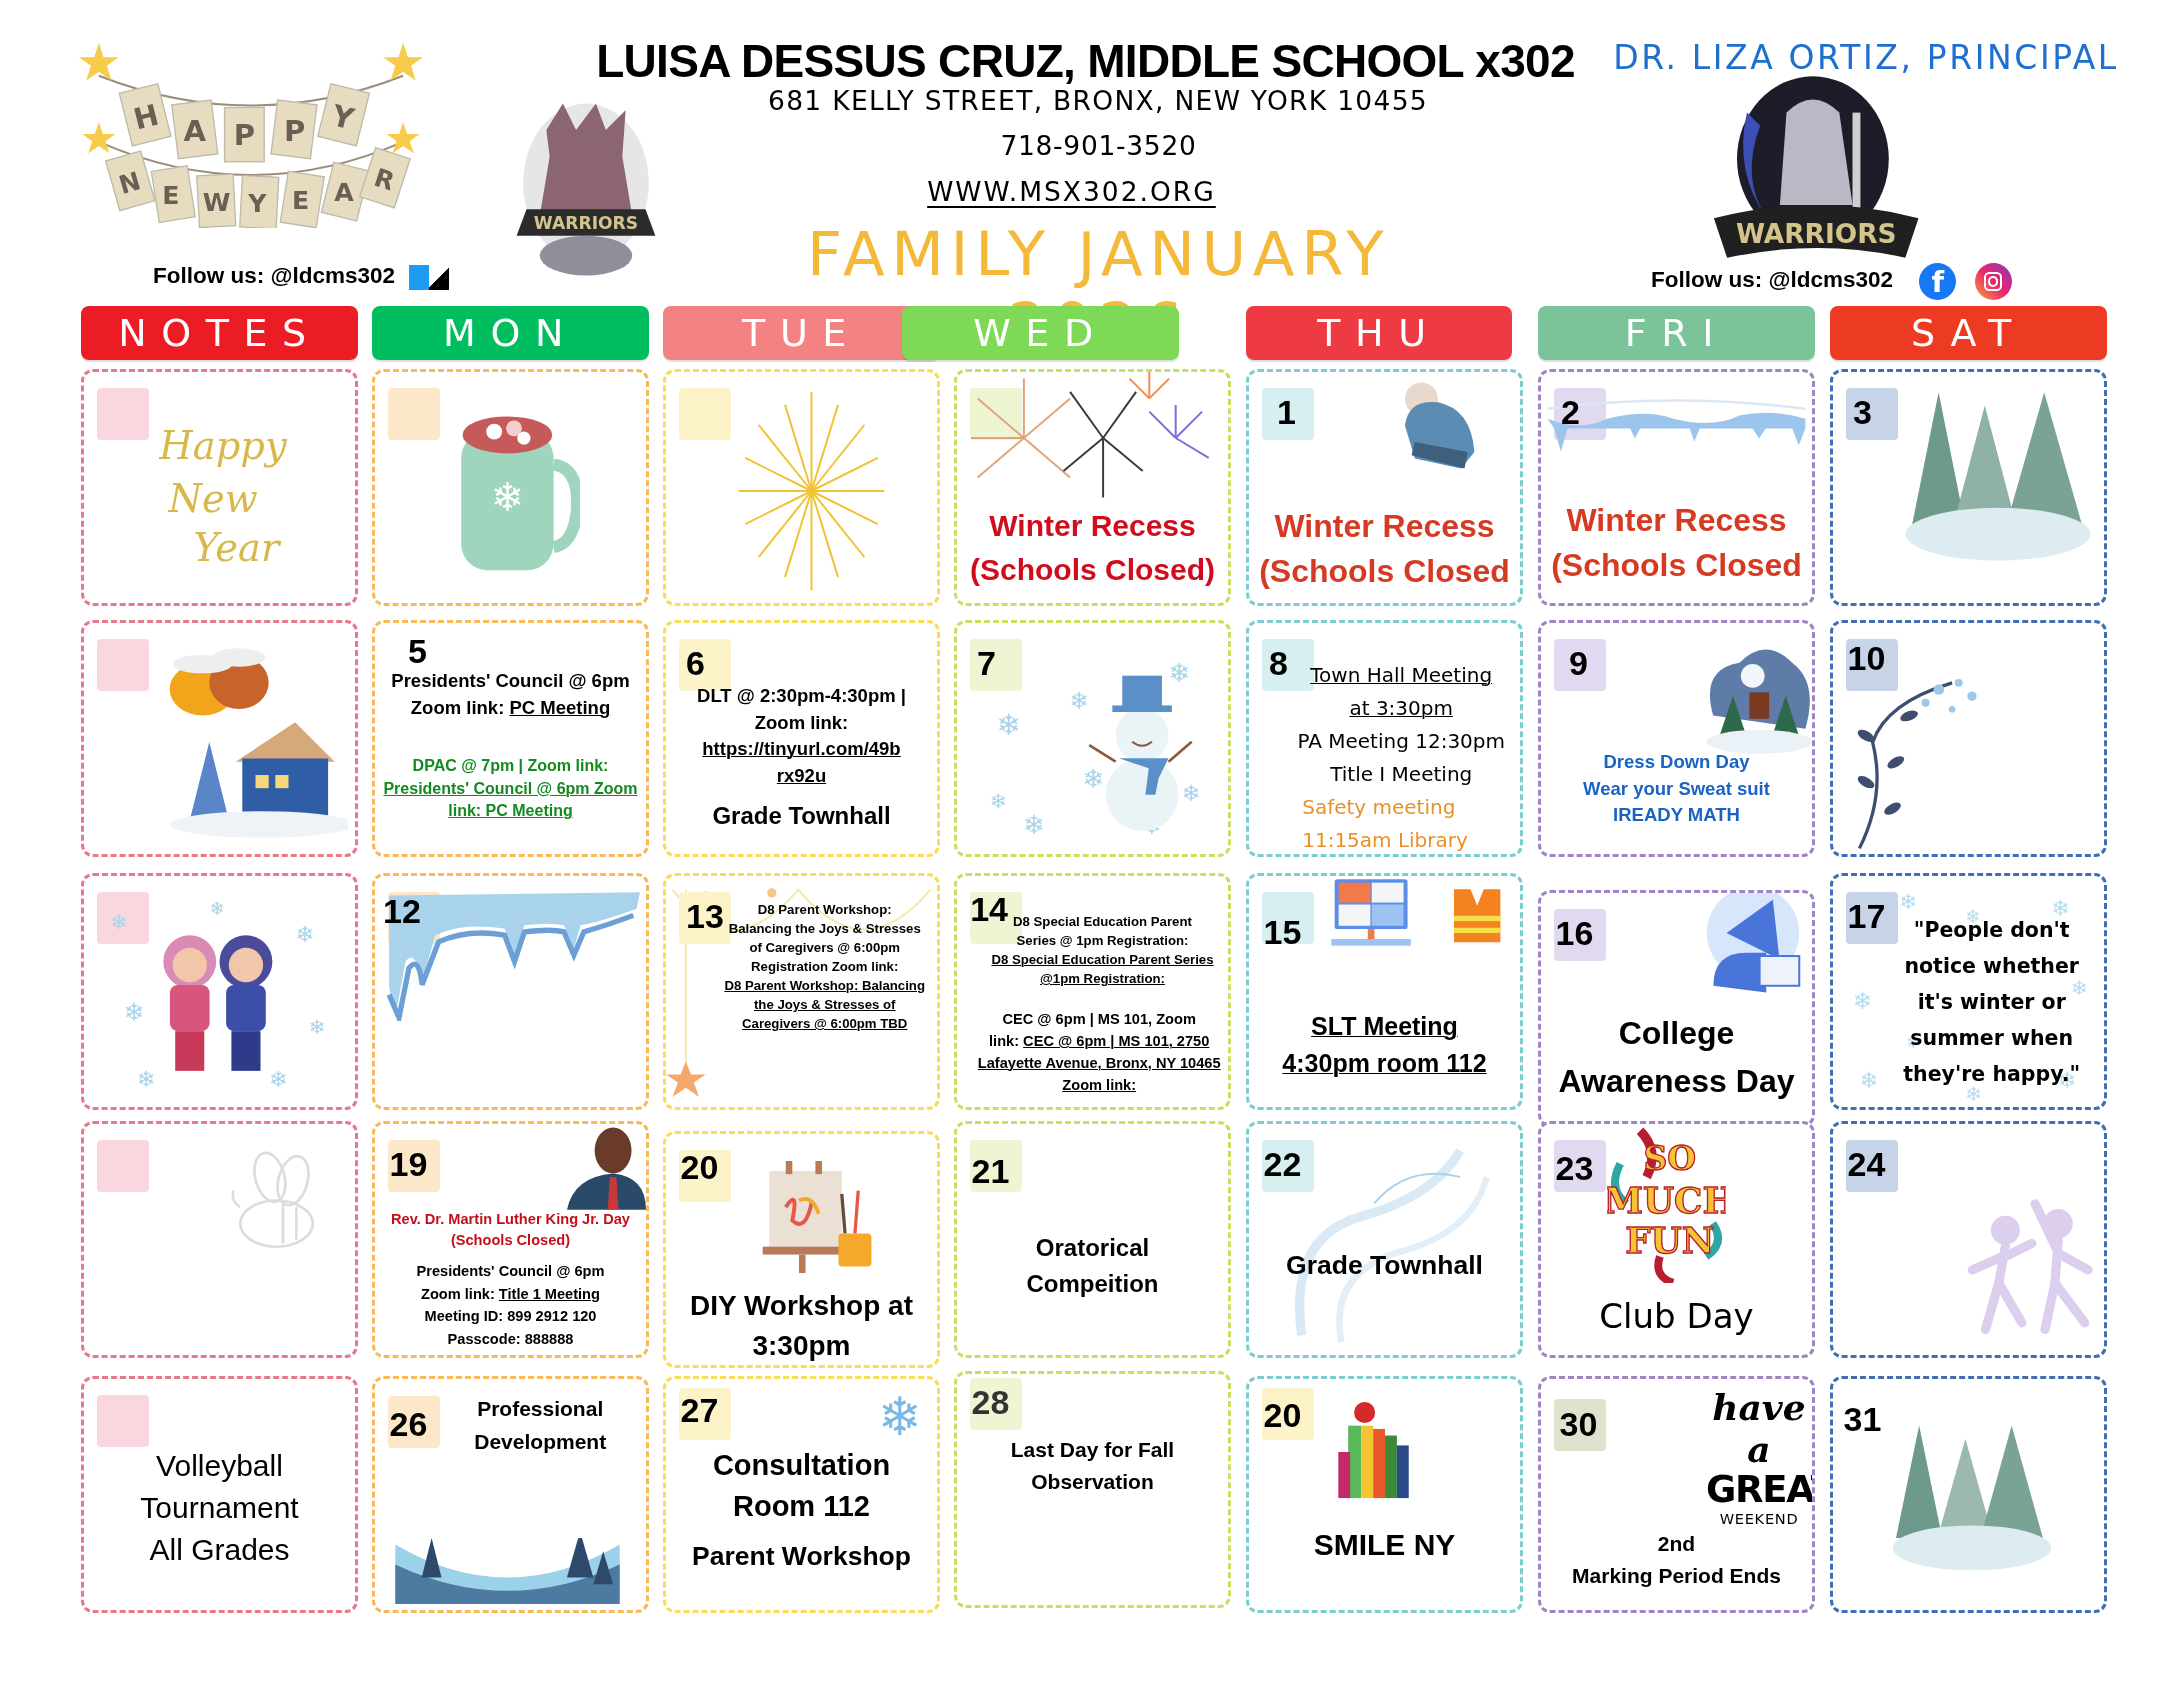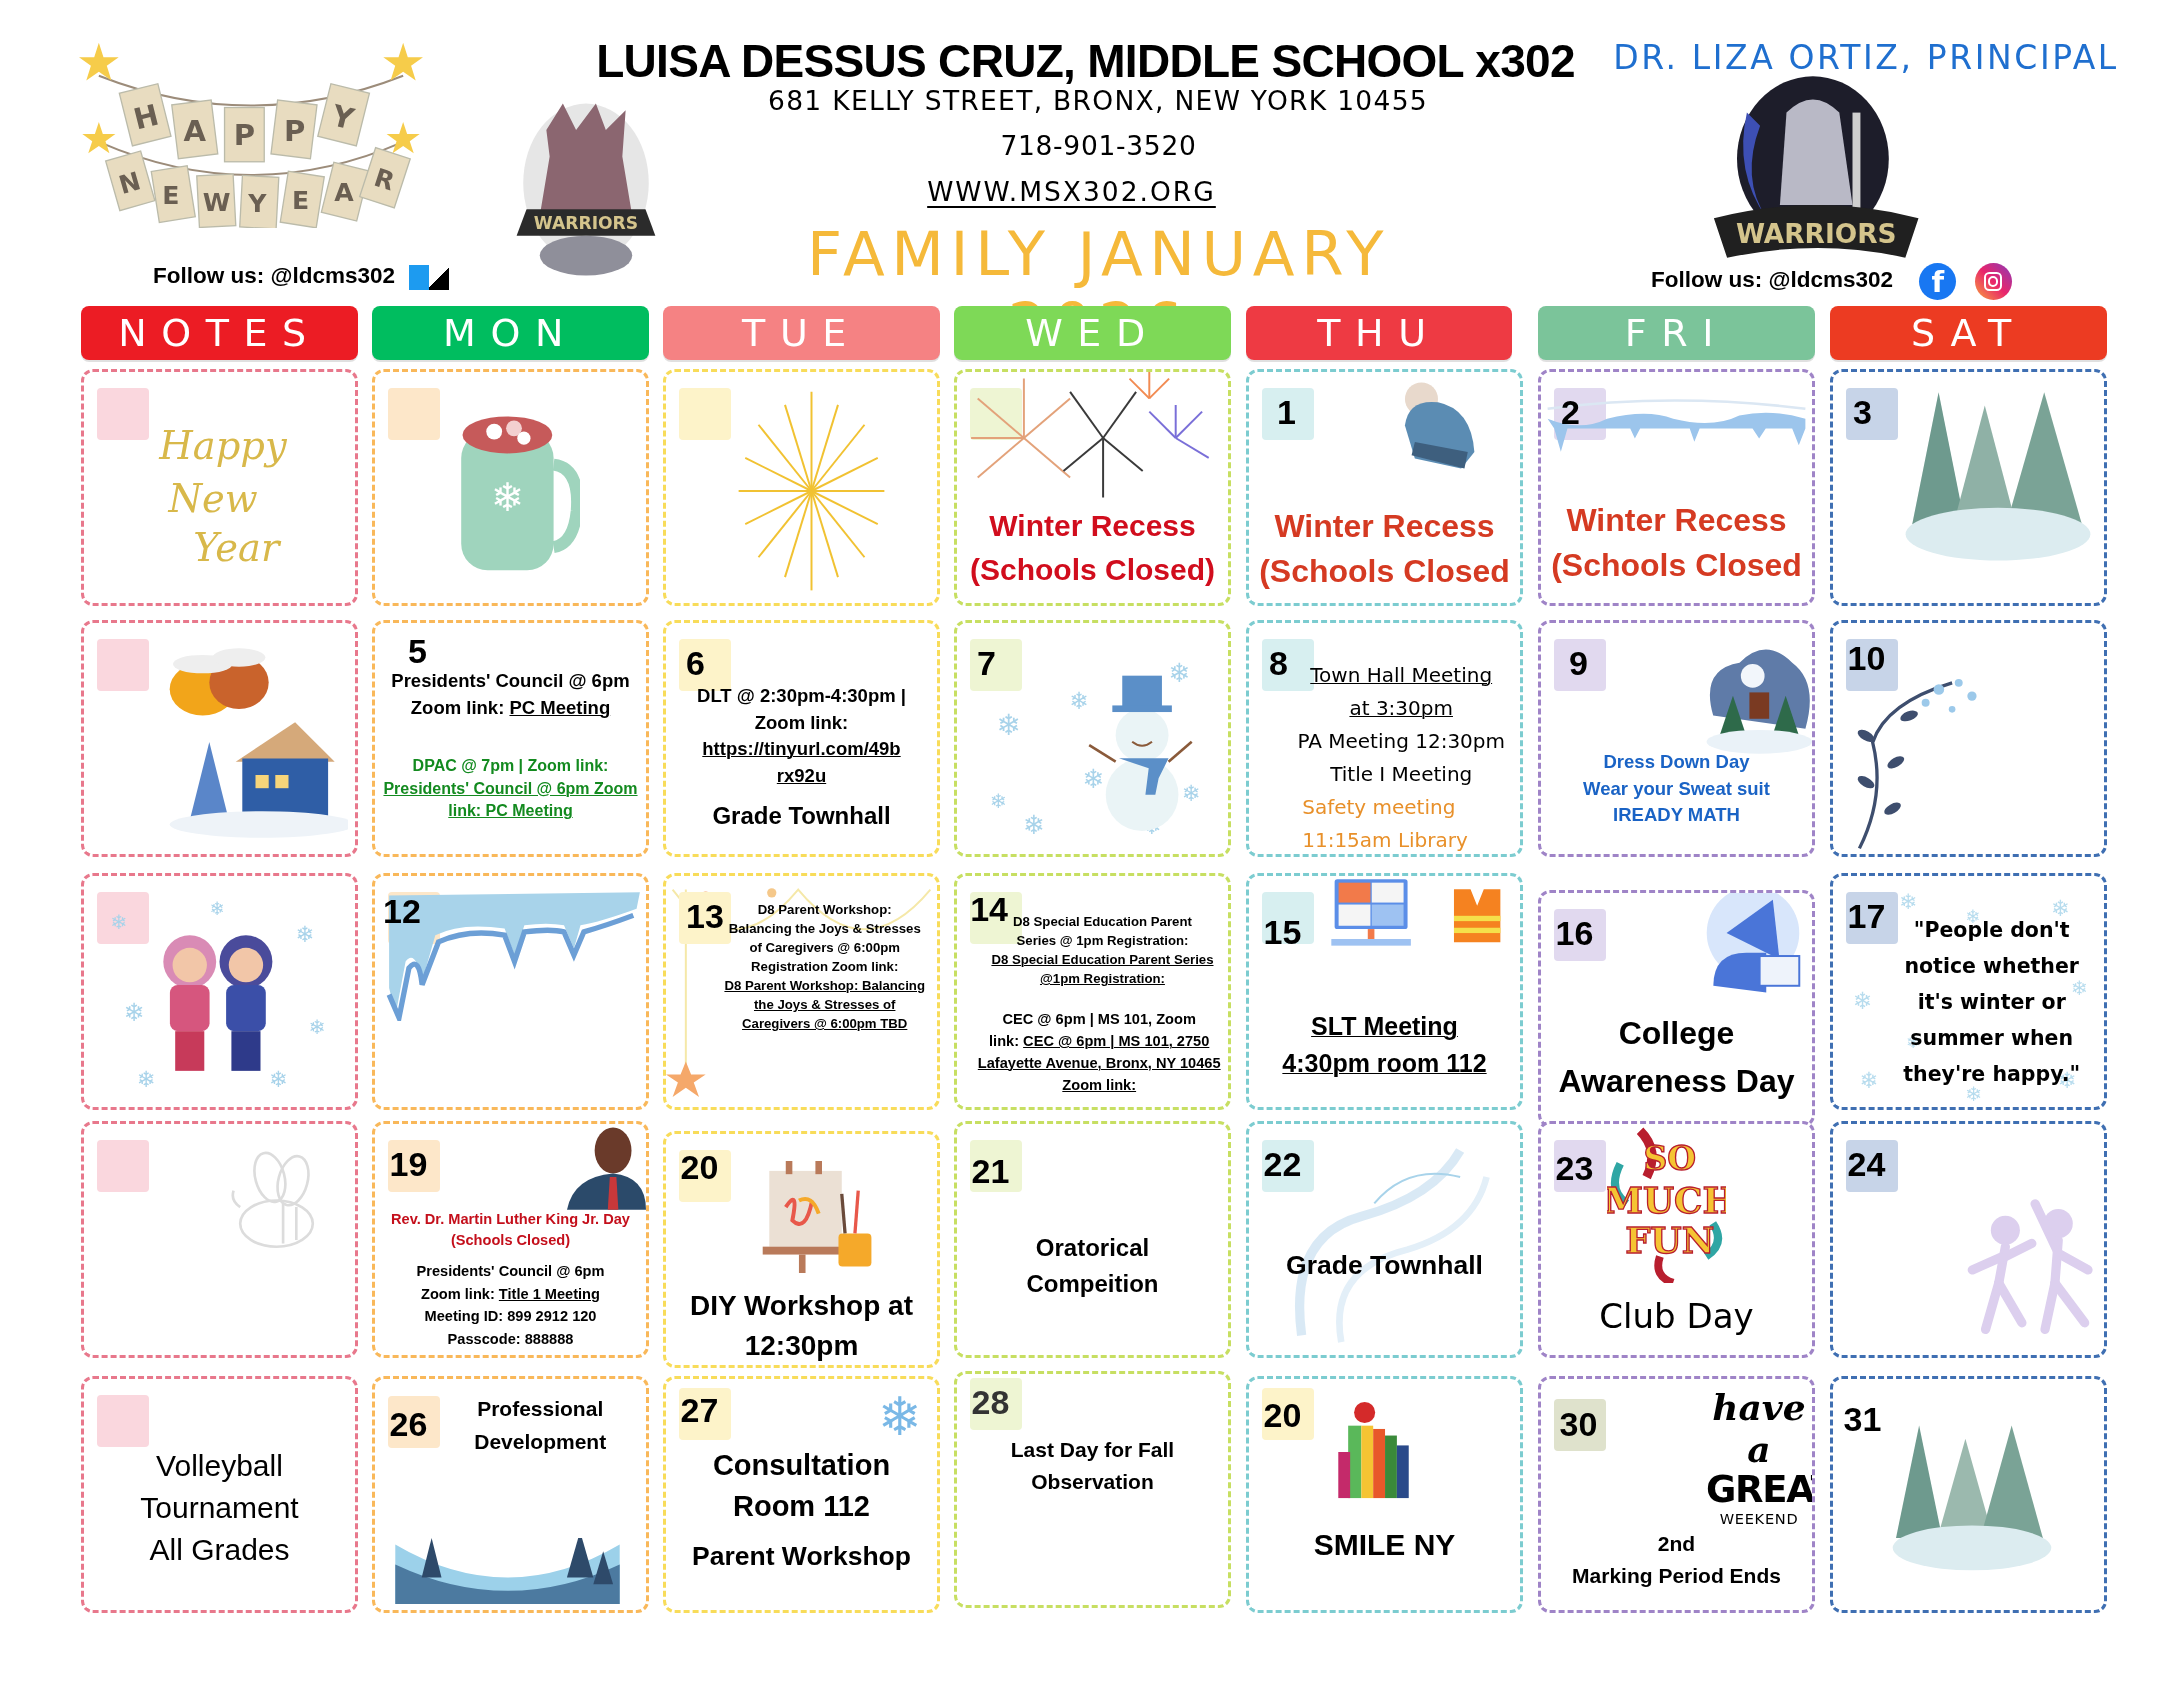--- a/index.html
+++ b/index.html
@@ -112,21 +112,21 @@
   <span style="display:inline-flex;align-items:center;justify-content:center;width:37px;height:37px;border-radius:50%;background:linear-gradient(45deg,#f9a23b,#e8256b,#8a3ab9);vertical-align:middle;margin-left:12px;">
     <span style="width:18.5px;height:18.5px;border:2.6px solid #fff;border-radius:5.3px;box-sizing:border-box;display:flex;align-items:center;justify-content:center;">
         <span style="width:6.6px;height:6.6px;border:2px solid #fff;border-radius:50%;"></span>
       </span>
   </span>
 </div>
 
 <div class="abs tab" style="left:81px;top:306px;width:277px;background:#ec1c24;">NOTES</div>
 <div class="abs tab" style="left:372px;top:306px;width:277px;background:#00bd5f;">MON</div>
 <div class="abs tab" style="left:663px;top:306px;width:277px;background:#f58283;">TUE</div>
-<div class="abs tab" style="left:954px;top:306px;width:277px;background:#7ed957;">WED</div>
+<div class="abs tab" style="left:902px;top:306px;width:277px;background:#7ed957;">WED</div>
 <div class="abs tab" style="left:1246px;top:306px;width:266px;background:#ee3a43;">THU</div>
 <div class="abs tab" style="left:1538px;top:306px;width:277px;background:#7bc49a;">FRI</div>
 <div class="abs tab" style="left:1830px;top:306px;width:277px;background:#ec3b22;">SAT</div>
 
 <div class="cell" style="left:81px;top:369px;border-color:#e8788c;">
   <div class="badge" style="background:#fad7de;"></div>
   <svg class="ill" style="left:66px;top:26.5px;" width="146" height="179" viewBox="0 0 220 270">
     <text x="110" y="90" text-anchor="middle" font-family="DejaVu Serif, serif" font-style="italic" font-size="58" fill="#d8b84a">Happy</text>
     <text x="95" y="170" text-anchor="middle" font-family="DejaVu Serif, serif" font-style="italic" font-size="58" fill="#d8b84a">New</text>
     <text x="130" y="245" text-anchor="middle" font-family="DejaVu Serif, serif" font-style="italic" font-size="58" fill="#d8b84a">Year</text>
@@ -515,21 +515,21 @@
     <rect x="5" y="130" width="130" height="12" fill="#b97a5a"></rect>
       <rect x="60" y="142" width="10" height="28" fill="#b97a5a"></rect>
     <path d="M40 70 Q60 40 50 90 Q70 110 80 60" stroke="#e8584a" stroke-width="6" fill="none"></path>
     <path d="M60 60 Q80 50 90 80" stroke="#f5a92a" stroke-width="6" fill="none"></path>
     <rect x="120" y="110" width="50" height="50" rx="6" fill="#f5a92a"></rect>
     <line x1="130" y1="110" x2="125" y2="50" stroke="#6a4a3a" stroke-width="5"></line>
     <line x1="145" y1="110" x2="150" y2="45" stroke="#e8584a" stroke-width="5"></line>
   </svg>
   <div class="txt" style="top:152px;font-size:28px;line-height:40px;">
     <div>DIY Workshop at</div>
-    <div>12:30pm</div>
+    <div>3:30pm</div>
   </div>
 </div>
 <div class="cell" style="left:954px;top:1121px;border-color:#c7df62;">
   <div class="badge" style="background:#eef5d3;"></div>
   <div class="num" style="left:14.6px;top:26.5px;">21</div>
   <div class="txt" style="top:106px;font-size:24px;line-height:36px;">
     <div>Oratorical</div>
     <div>Compeition</div>
   </div>
 </div>

